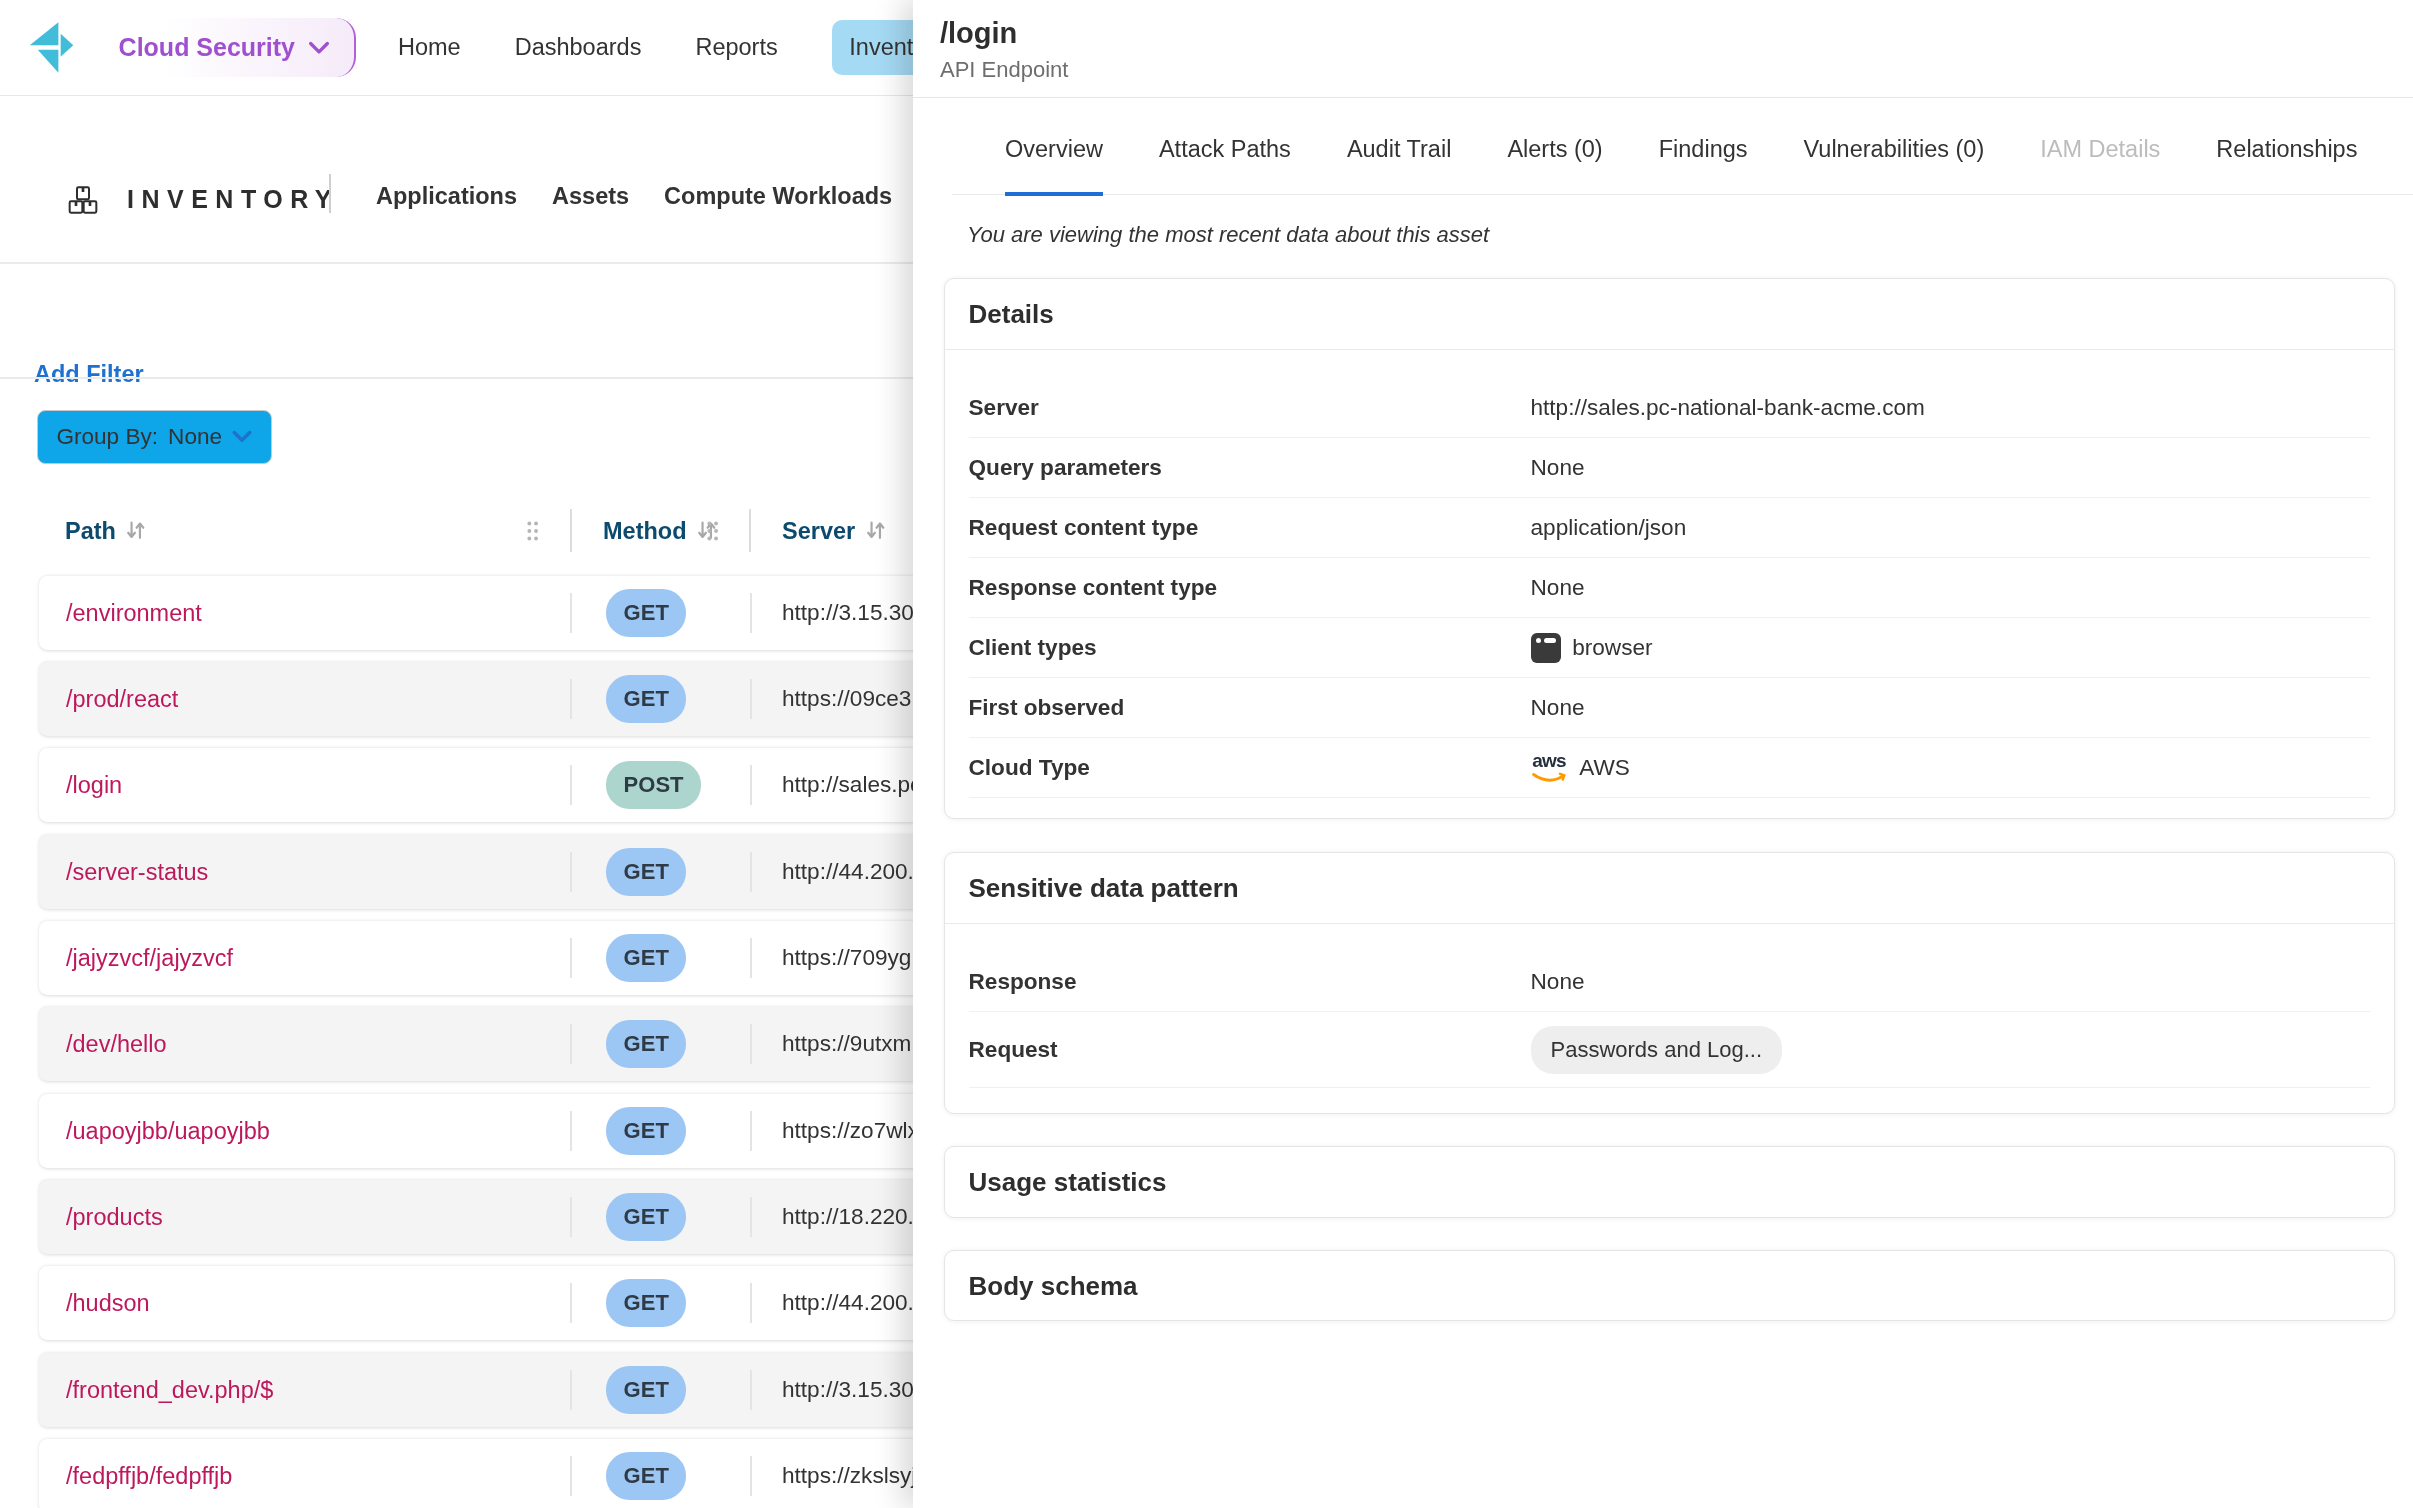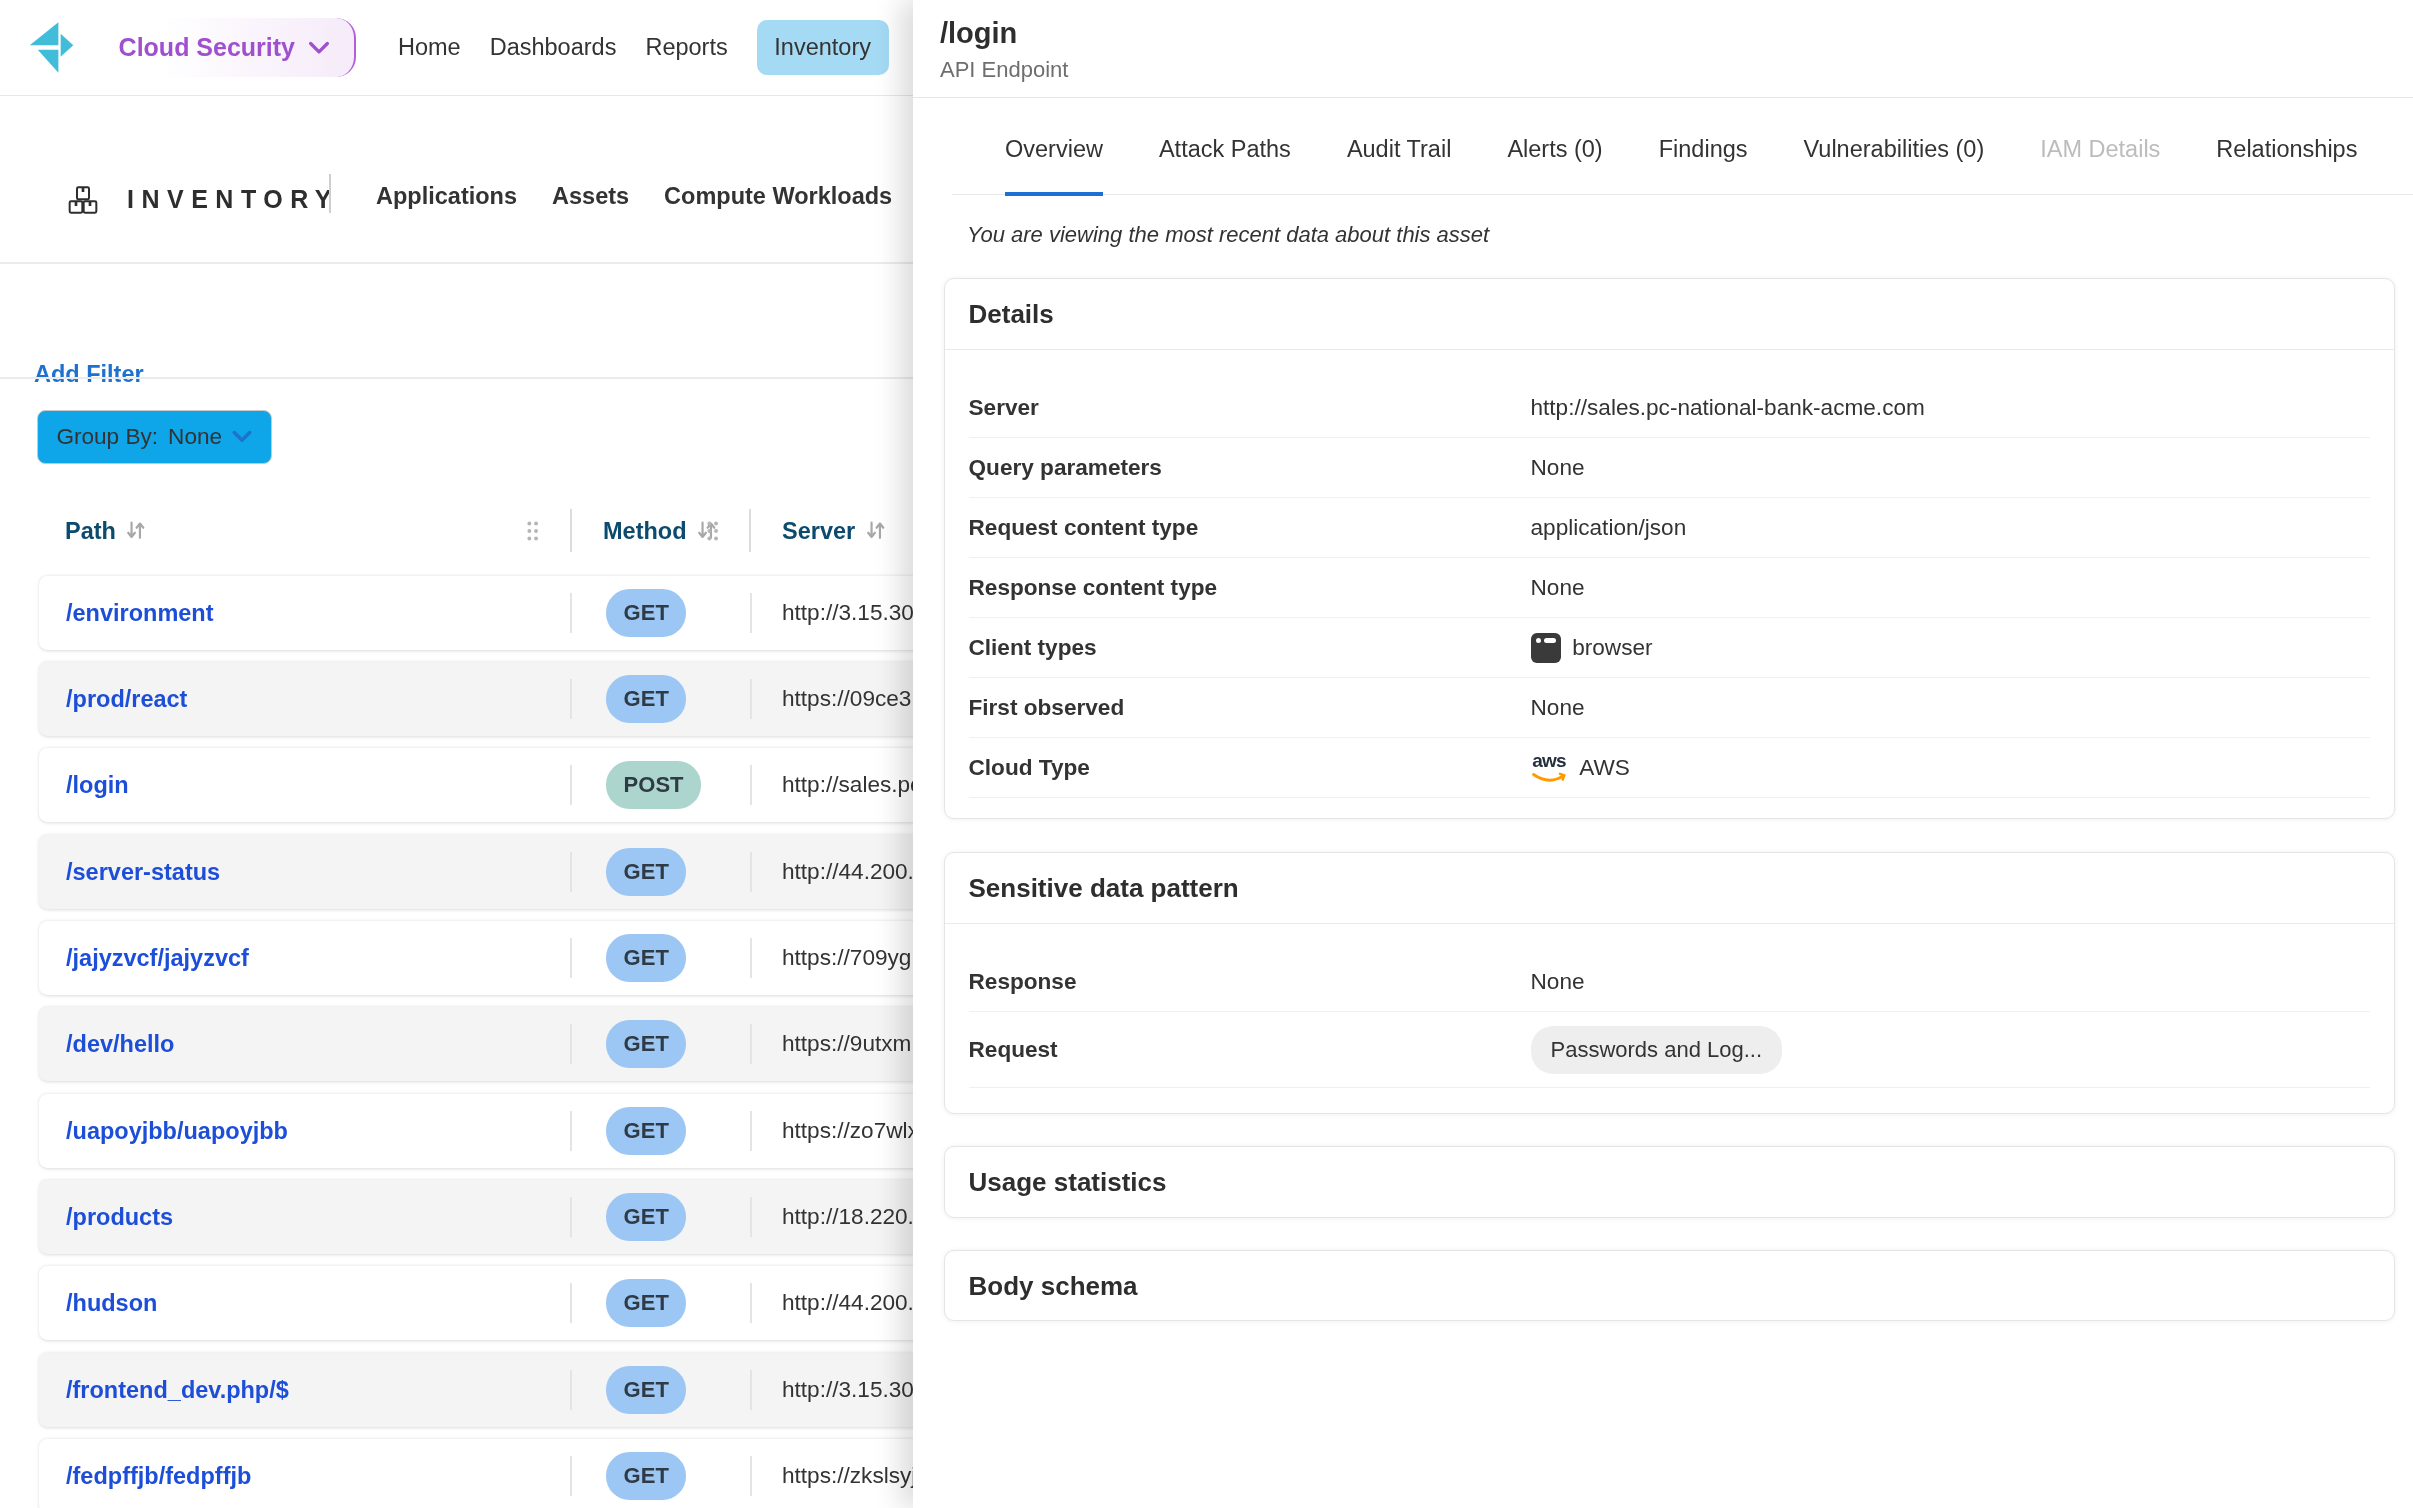--- a/index.html
+++ b/index.html
@@ -14,21 +14,21 @@
   
   .topnav{position:absolute;left:0;top:0;width:2413px;height:95px;background:#fff;border-bottom:1.7px solid #e7e7e7;}
   .logo{position:absolute;left:28px;top:20px;width:47px;height:55px;cursor:pointer;}
   .prodpill{
     position:absolute;left:95px;top:18.4px;height:59px;width:261px;box-sizing:border-box;
     border-radius:20px;background:linear-gradient(90deg,#ffffff 25%,#f5ebf9);
     border-right:2.5px solid #b45fd8;
     display:flex;align-items:center;justify-content:center;gap:13.4px;cursor:pointer;
   }
   .prodpill .plabel{font-size:25px;font-weight:700;color:#a050ce;}
-  .mainnav{position:absolute;left:398px;top:0;height:95px;display:flex;align-items:center;gap:29px;font-size:23.5px;font-weight:500;color:#333;}
+  .mainnav{position:absolute;left:398px;top:0;height:95px;display:flex;align-items:center;gap:54px;font-size:23.5px;font-weight:500;color:#333;}
   .navitem{cursor:pointer;white-space:nowrap;}
   .navitem.active{background:#a5daf4;padding:14.2px 17.6px;border-radius:10px;}
 
   
   .inv-icon{position:absolute;left:67px;top:183px;width:32px;height:34px;}
   .inv-title{position:absolute;left:127px;top:185px;font-size:25px;font-weight:600;letter-spacing:7.5px;color:#2e2e2e;}
   .inv-sep{position:absolute;left:329px;top:174px;width:1.7px;height:39px;background:#cfcfcf;}
   .inv-tabs{position:absolute;left:376px;top:168px;height:57px;display:flex;align-items:center;gap:35px;font-size:23.5px;font-weight:600;color:#333;}
   .invtab{cursor:pointer;white-space:nowrap;}
   .invtab.pill{background:#e9f4fc;border-radius:10px;padding:14.2px 20px;margin-left:15px;}
@@ -63,21 +63,21 @@
   }
   .trow:nth-of-type(even){background:#f4f4f4;}
   .trow:nth-of-type(1){top:576px;} .trow:nth-of-type(2){top:662px;}
   .trow:nth-of-type(3){top:748px;} .trow:nth-of-type(4){top:835px;}
   .trow:nth-of-type(5){top:921px;} .trow:nth-of-type(6){top:1007px;}
   .trow:nth-of-type(7){top:1094px;} .trow:nth-of-type(8){top:1180px;}
   .trow:nth-of-type(9){top:1266px;} .trow:nth-of-type(10){top:1353px;}
   .trow:nth-of-type(11){top:1439px;}
   .trow .vline{position:absolute;top:17px;bottom:17px;width:1.7px;background:#e4e4e4;}
   .trow .rv1{left:531px;} .trow .rv2{left:711px;}
-  .trow .path{position:absolute;left:27px;top:50%;transform:translateY(-50%);color:#1d4ed8;font-size:23.5px;font-weight:700;text-decoration:none;}
+  .trow .path{position:absolute;left:27px;top:50%;transform:translateY(-50%);color:#be185d;font-size:23.5px;font-weight:400;text-decoration:none;}
   .trow .pillwrap{position:absolute;left:567px;top:50%;transform:translateY(-50%);}
   .pill{display:inline-block;border-radius:23.5px;background:#9cc7f4;color:#2f3a45;font-size:22px;font-weight:600;padding:11px 17.6px;}
   .pill.post{background:#abd5cd;}
   .trow .server{position:absolute;left:743px;top:50%;transform:translateY(-50%);font-size:22.6px;color:#333;white-space:nowrap;}
 
   
   .panel{position:absolute;left:913px;top:0;width:1500px;height:1508px;background:#fff;box-shadow:-11.7px 0 27px rgba(0,0,0,0.15);}
   .p-head{position:absolute;left:0;top:0;width:100%;height:98px;border-bottom:1.7px solid #e7e7e7;box-sizing:border-box;}
   .p-title{position:absolute;left:27px;top:17px;font-size:29px;font-weight:700;color:#2e2e2e;}
   .p-sub{position:absolute;left:27px;top:57px;font-size:22px;color:#6e6e6e;}

